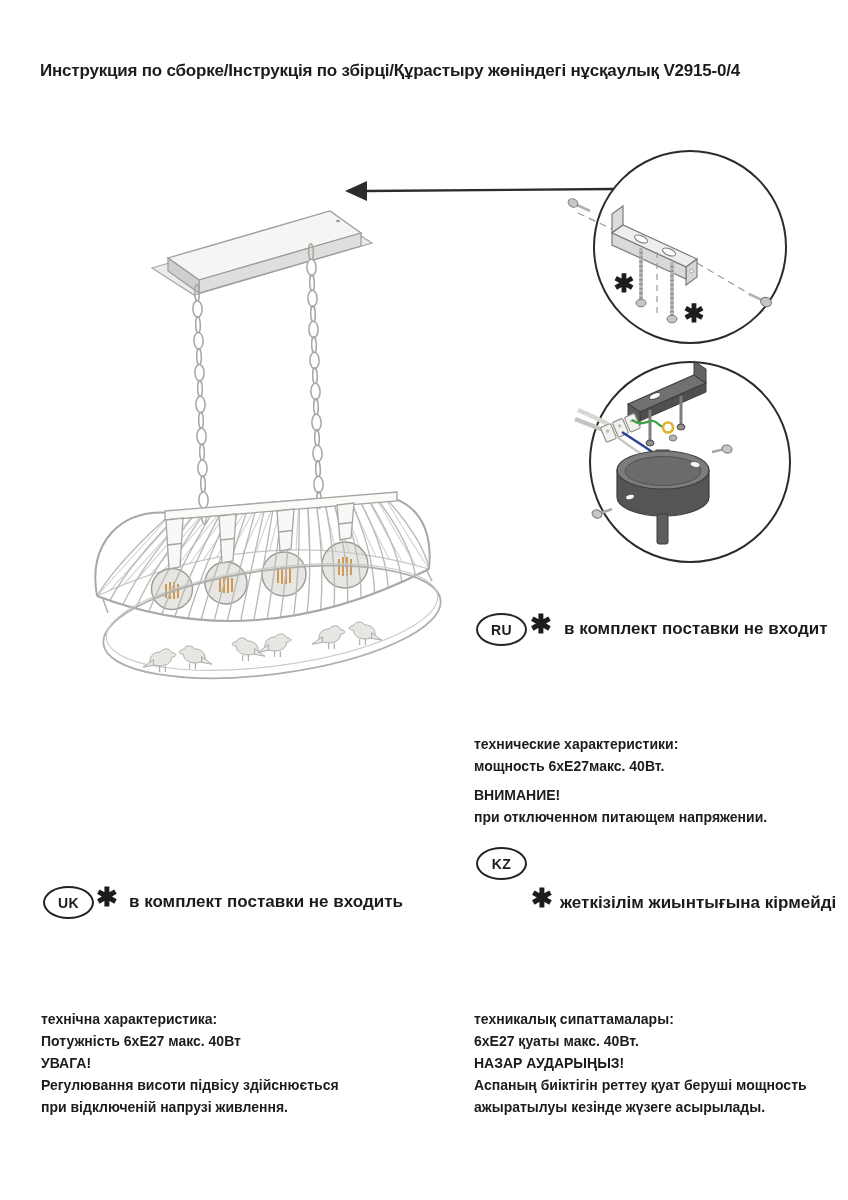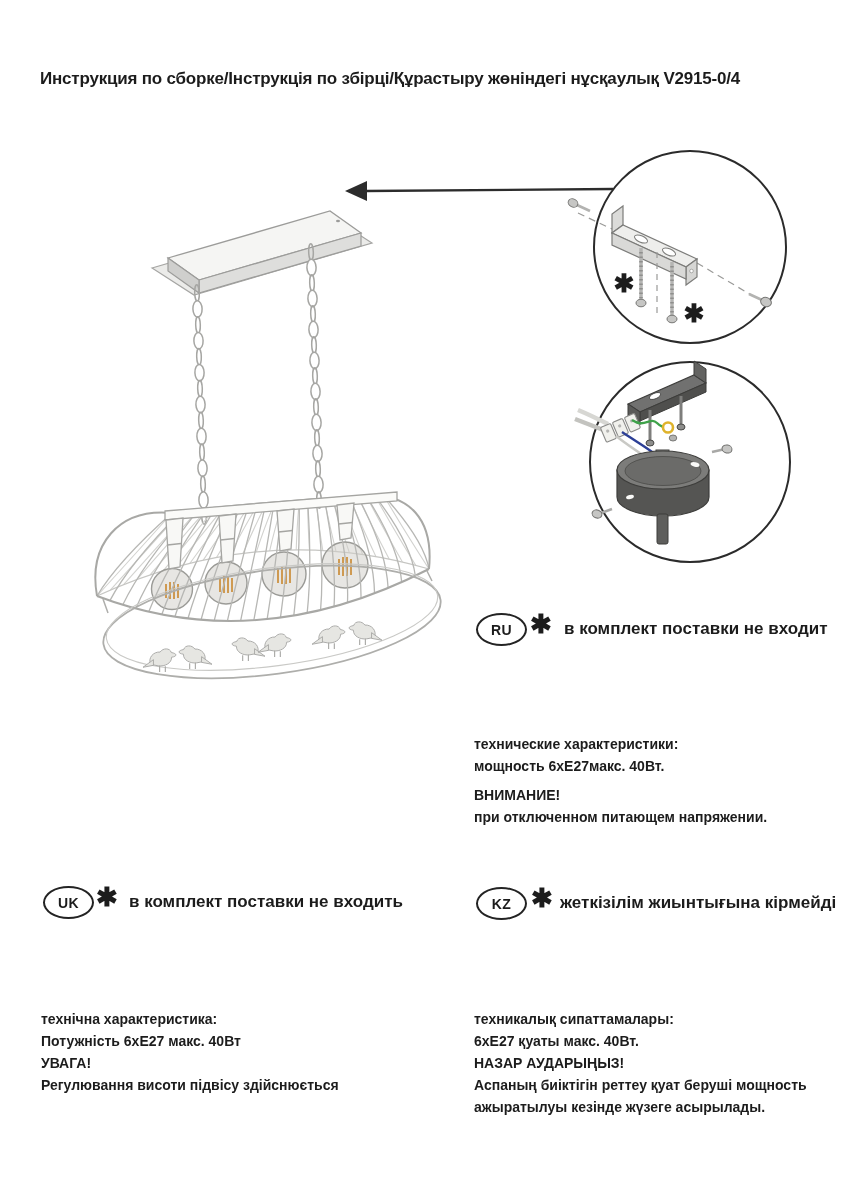--- a/index.html
+++ b/index.html
@@ -7,21 +7,21 @@
     position:relative;
     width:848px;height:1200px;
     background:#ffffff;
     font-family:"Liberation Sans",sans-serif;
     font-weight:700;
     color:#1c1c1c;
     overflow:hidden;
   }
   #art{position:absolute;left:0;top:0;}
   .abs{position:absolute;white-space:nowrap;}
-  .title{left:40px;top:61px;font-size:17px;letter-spacing:-0.2px;margin-top:8px;}
+  .title{left:40px;top:61px;font-size:17px;letter-spacing:-0.2px;}
   .badge{
     width:47px;height:29px;
     border:2.6px solid #232323;border-radius:50%;
     display:flex;align-items:center;justify-content:center;
     font-size:14px;letter-spacing:0.3px;box-sizing:content-box;
   }
   .star{font-size:26px;line-height:26px;}
   .note{font-size:17px;}
   .specs{font-size:14px;line-height:22px;margin-top:46px;}
   .warn-gap{margin-top:7px;}
@@ -293,23 +293,24 @@
   </div>
 
   <div class="abs badge" style="left:43px;top:886px;">UK</div>
   <div class="abs star" style="left:96px;top:884px;">✱</div>
   <div class="abs note" style="left:129px;top:892px;">в комплект поставки не входить</div>
   <div class="abs specs" style="left:41px;top:962px;">
     <div>технічна характеристика:</div>
     <div>Потужність 6хЕ27 макс. 40Вт</div>
     <div>УВАГА!</div>
     <div>Регулювання висоти підвісу здійснюється</div>
+    <div>при відключеній напрузі живлення.</div>
   </div>
 
-  <div class="abs badge" style="left:476px;top:887px;">KZ</div>
+  <div class="abs badge" style="left:476px;top:847px;">KZ</div>
   <div class="abs star" style="left:531px;top:885px;">✱</div>
   <div class="abs note" style="left:560px;top:893px;text-align:center;">жеткізілім жиынтығына кірмейді</div>
   <div class="abs specs" style="left:474px;top:962px;">
     <div>техникалық сипаттамалары:</div>
     <div>6хЕ27 қуаты макс. 40Вт.</div>
     <div>НАЗАР АУДАРЫҢЫЗ!</div>
     <div>Аспаның биіктігін реттеу қуат беруші мощность</div>
     <div>ажыратылуы кезінде жүзеге асырылады.</div>
   </div>
 

